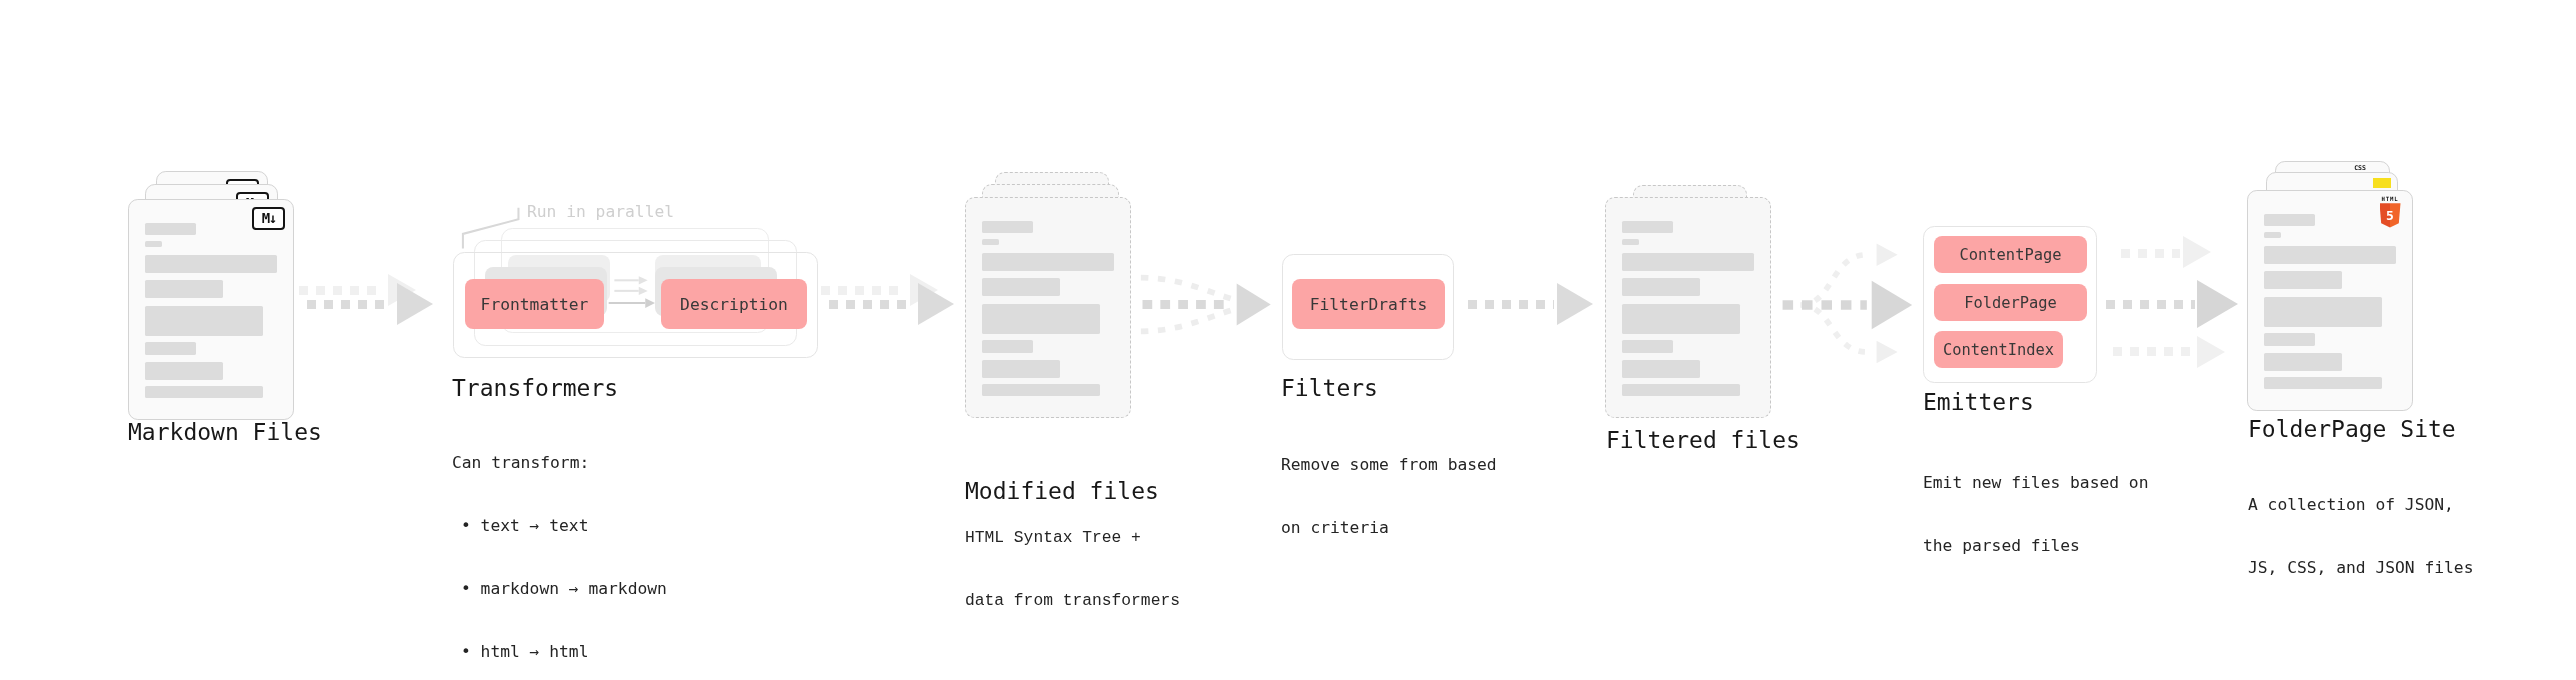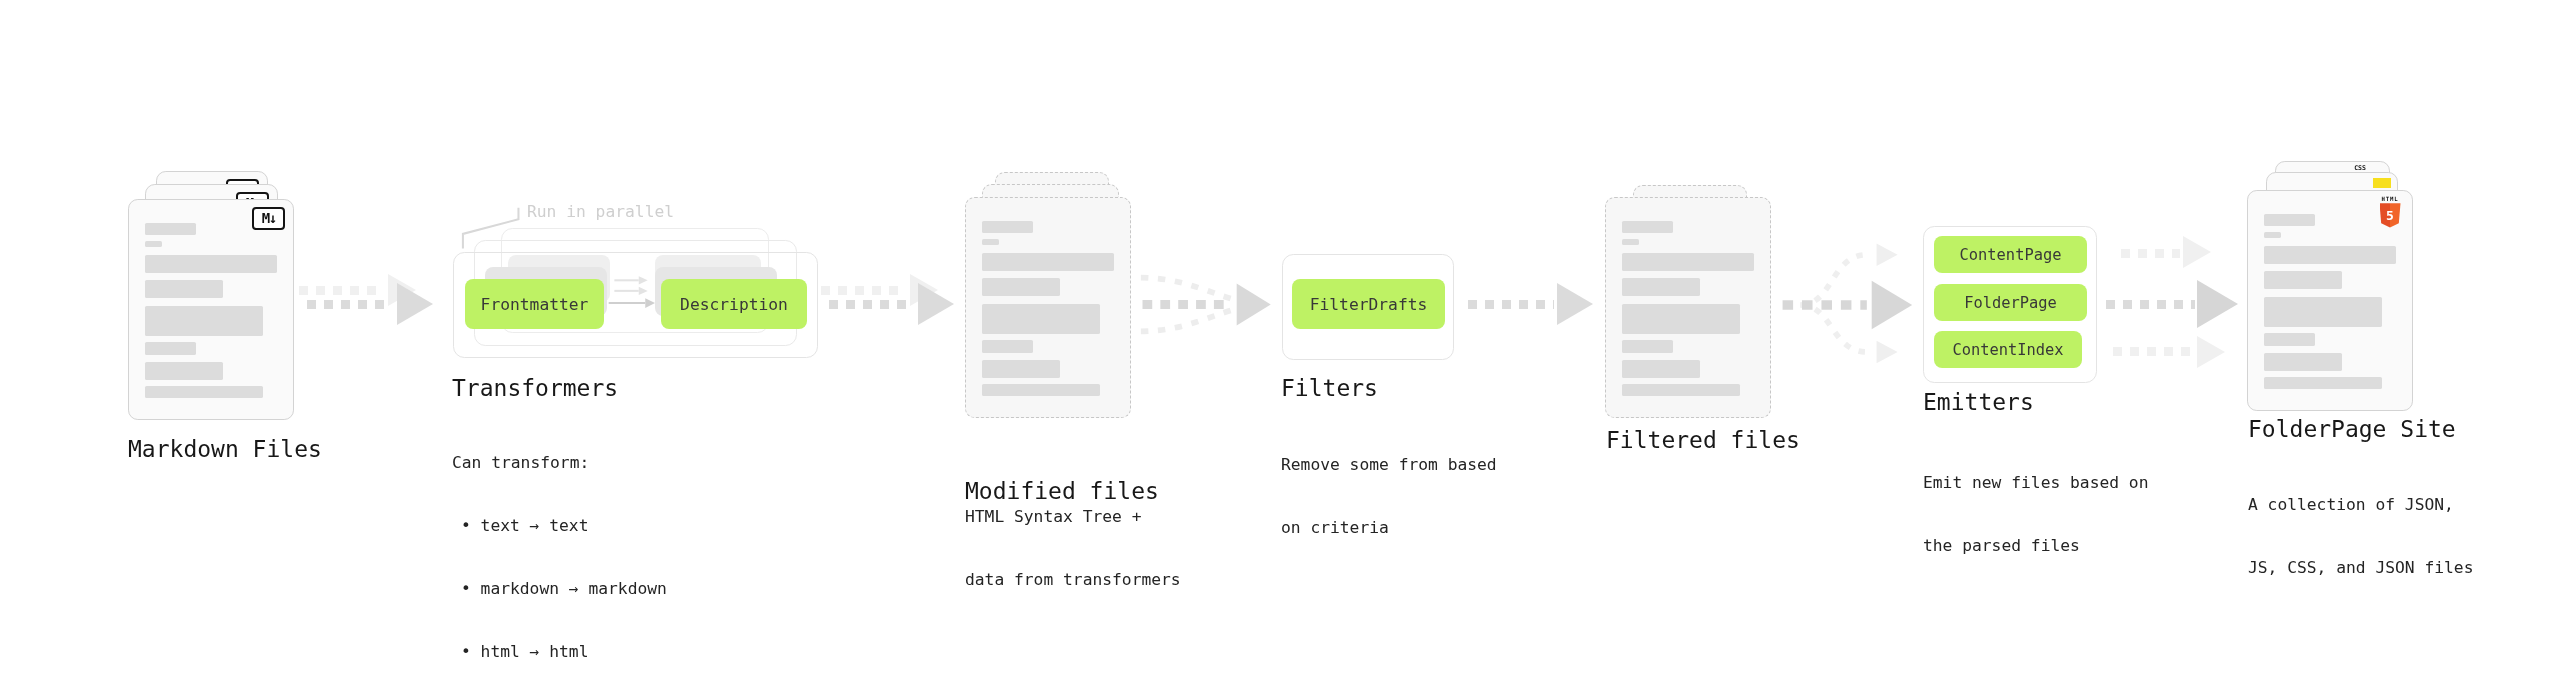--- a/index.html
+++ b/index.html
@@ -17,21 +17,21 @@
     border:2.4px solid #141414;border-radius:4.1px;color:#141414;font-weight:bold;font-size:14px;
     display:flex;align-items:center;justify-content:center;letter-spacing:-1.6px;box-sizing:border-box;}
 
   
   .title{position:absolute;font-size:23px;color:#181818;white-space:nowrap;line-height:1.15;}
   .subtitle{position:absolute;font-size:16.3px;color:#242424;line-height:21px;white-space:pre;}
   .annotation{position:absolute;font-size:16.3px;color:#cfcfcf;white-space:nowrap;}
 
   
   .frame{position:absolute;border:1.6px solid #e4e4e4;border-radius:11.4px;background:transparent;box-sizing:border-box;}
-  .lbox{position:absolute;background:#bef264;border-radius:8.1px;display:flex;align-items:center;justify-content:center;
+  .lbox{position:absolute;background:#fca5a5;border-radius:8.1px;display:flex;align-items:center;justify-content:center;
         font-size:16.3px;color:#383838;box-sizing:border-box;}
   .lbox.echo1{background:#e6e6e6;}
   .lbox.echo2{background:#efefef;}
 
   
   .dash{position:absolute;height:9px;}
   .dash.dark{background:repeating-linear-gradient(90deg,#dbdbdb 0 9px,transparent 9px 17px);}
   .dash.light{background:repeating-linear-gradient(90deg,#f0f0f0 0 9px,transparent 9px 17px);}
   .head{position:absolute;width:0;height:0;}
   .head.dark{border-top:21px solid transparent;border-bottom:21px solid transparent;border-left:36px solid #dbdbdb;}
@@ -68,21 +68,21 @@
       <span class="md-badge">M↓</span>
     <div class="doc-bar" style="top: 23px; width: 51px; height: 12.2px; background: rgb(220, 220, 220);"></div>
         <div class="doc-bar" style="top: 41px; width: 17px; height: 5.7px; background: rgb(220, 220, 220);"></div>
         <div class="doc-bar" style="top: 55px; width: 132px; height: 18px; background: rgb(220, 220, 220);"></div>
         <div class="doc-bar" style="top: 80px; width: 78px; height: 18px; background: rgb(220, 220, 220);"></div>
         <div class="doc-bar" style="top: 106px; width: 118px; height: 30px; background: rgb(220, 220, 220);"></div>
         <div class="doc-bar" style="top: 142px; width: 51px; height: 13px; background: rgb(220, 220, 220);"></div>
         <div class="doc-bar" style="top: 162px; width: 78px; height: 18px; background: rgb(220, 220, 220);"></div>
         <div class="doc-bar" style="top: 186px; width: 118px; height: 12.2px; background: rgb(220, 220, 220);"></div>
       </div>
-    <div class="title" style="left:128px;top:436px;">Markdown Files</div>
+    <div class="title" style="left:128px;top:419px;">Markdown Files</div>
   </div>
 
   <div>
     <div class="dash light" style="left:299px;top:286px;width:85px;"></div>
     <div class="head light" style="left:388px;top:274px;"></div>
     <div class="dash dark" style="left:307px;top:300px;width:85px;"></div>
     <div class="head dark" style="left:397px;top:283px;"></div>
   </div>
 
   <div>
@@ -135,21 +135,21 @@
         <div class="doc-bar" style="top: 23px; width: 51px; height: 12.2px; background: rgb(220, 220, 220);"></div>
         <div class="doc-bar" style="top: 41px; width: 17px; height: 5.7px; background: rgb(220, 220, 220);"></div>
         <div class="doc-bar" style="top: 55px; width: 132px; height: 18px; background: rgb(220, 220, 220);"></div>
         <div class="doc-bar" style="top: 80px; width: 78px; height: 18px; background: rgb(220, 220, 220);"></div>
         <div class="doc-bar" style="top: 106px; width: 118px; height: 30px; background: rgb(220, 220, 220);"></div>
         <div class="doc-bar" style="top: 142px; width: 51px; height: 13px; background: rgb(220, 220, 220);"></div>
         <div class="doc-bar" style="top: 162px; width: 78px; height: 18px; background: rgb(220, 220, 220);"></div>
         <div class="doc-bar" style="top: 186px; width: 118px; height: 12.2px; background: rgb(220, 220, 220);"></div>
       </div>
     <div class="title" style="left:965px;top:430px;margin-top:48px;">Modified files</div>
-    <div class="subtitle" style="left:965px;top:464px;">
+    <div class="subtitle" style="left:965px;top:485px;font-family:Liberation Mono, monospace;">
       <div>HTML Syntax Tree +</div>
       <div>data from transformers</div>
     </div>
   </div>
 
   <svg style="left:1136px;top:250px;" width="138" height="109" viewBox="0 0 170 134">
     <path d="M6,34 C64,34 98,58 136,64" fill="none" stroke="#ededed" stroke-width="7" stroke-dasharray="9 12"></path>
     <path d="M6,100 C64,100 98,76 136,70" fill="none" stroke="#ededed" stroke-width="7" stroke-dasharray="9 12"></path>
     <path d="M8,67 L118,67" fill="none" stroke="#d9d9d9" stroke-width="11" stroke-dasharray="12 10"></path>
     <polygon points="124,41 124,93 166,67" fill="#d9d9d9"></polygon>
@@ -191,21 +191,21 @@
     <path d="M30,79 C70,79 68,137 112,137" fill="none" stroke="#efefef" stroke-width="7" stroke-dasharray="8 11"></path>
     <polygon points="124,123 124,151 150,137" fill="#efefef"></polygon>
     <path d="M8,79 L112,79" fill="none" stroke="#d7d7d7" stroke-width="12" stroke-dasharray="13 11"></path>
     <polygon points="118,49 118,109 168,79" fill="#d7d7d7"></polygon>
   </svg>
 
   <div>
     <div class="frame" style="left:1923px;top:226px;width:174px;height:157px;"></div>
     <div class="lbox" style="left:1934px;top:236px;width:153px;height:37px;font-size:15.4px;">ContentPage</div>
     <div class="lbox" style="left:1934px;top:284px;width:153px;height:37px;font-size:15.4px;">FolderPage</div>
-    <div class="lbox" style="left:1934px;top:331px;width:148px;height:37px;font-size:15.4px;">ContentIndex</div>
+    <div class="lbox" style="left:1934px;top:331px;width:129px;height:37px;font-size:15.4px;">ContentIndex</div>
     <div class="title" style="left:1923px;top:389px;">Emitters</div>
     <div class="subtitle" style="left:1923px;top:430px;">
       <div>Emit new files based on</div>
       <div>the parsed files</div>
     </div>
   </div>
 
   <div>
     <div class="dash light" style="left:2121px;top:249px;width:59px;"></div>
     <div class="head light" style="left:2183px;top:236px;"></div>

